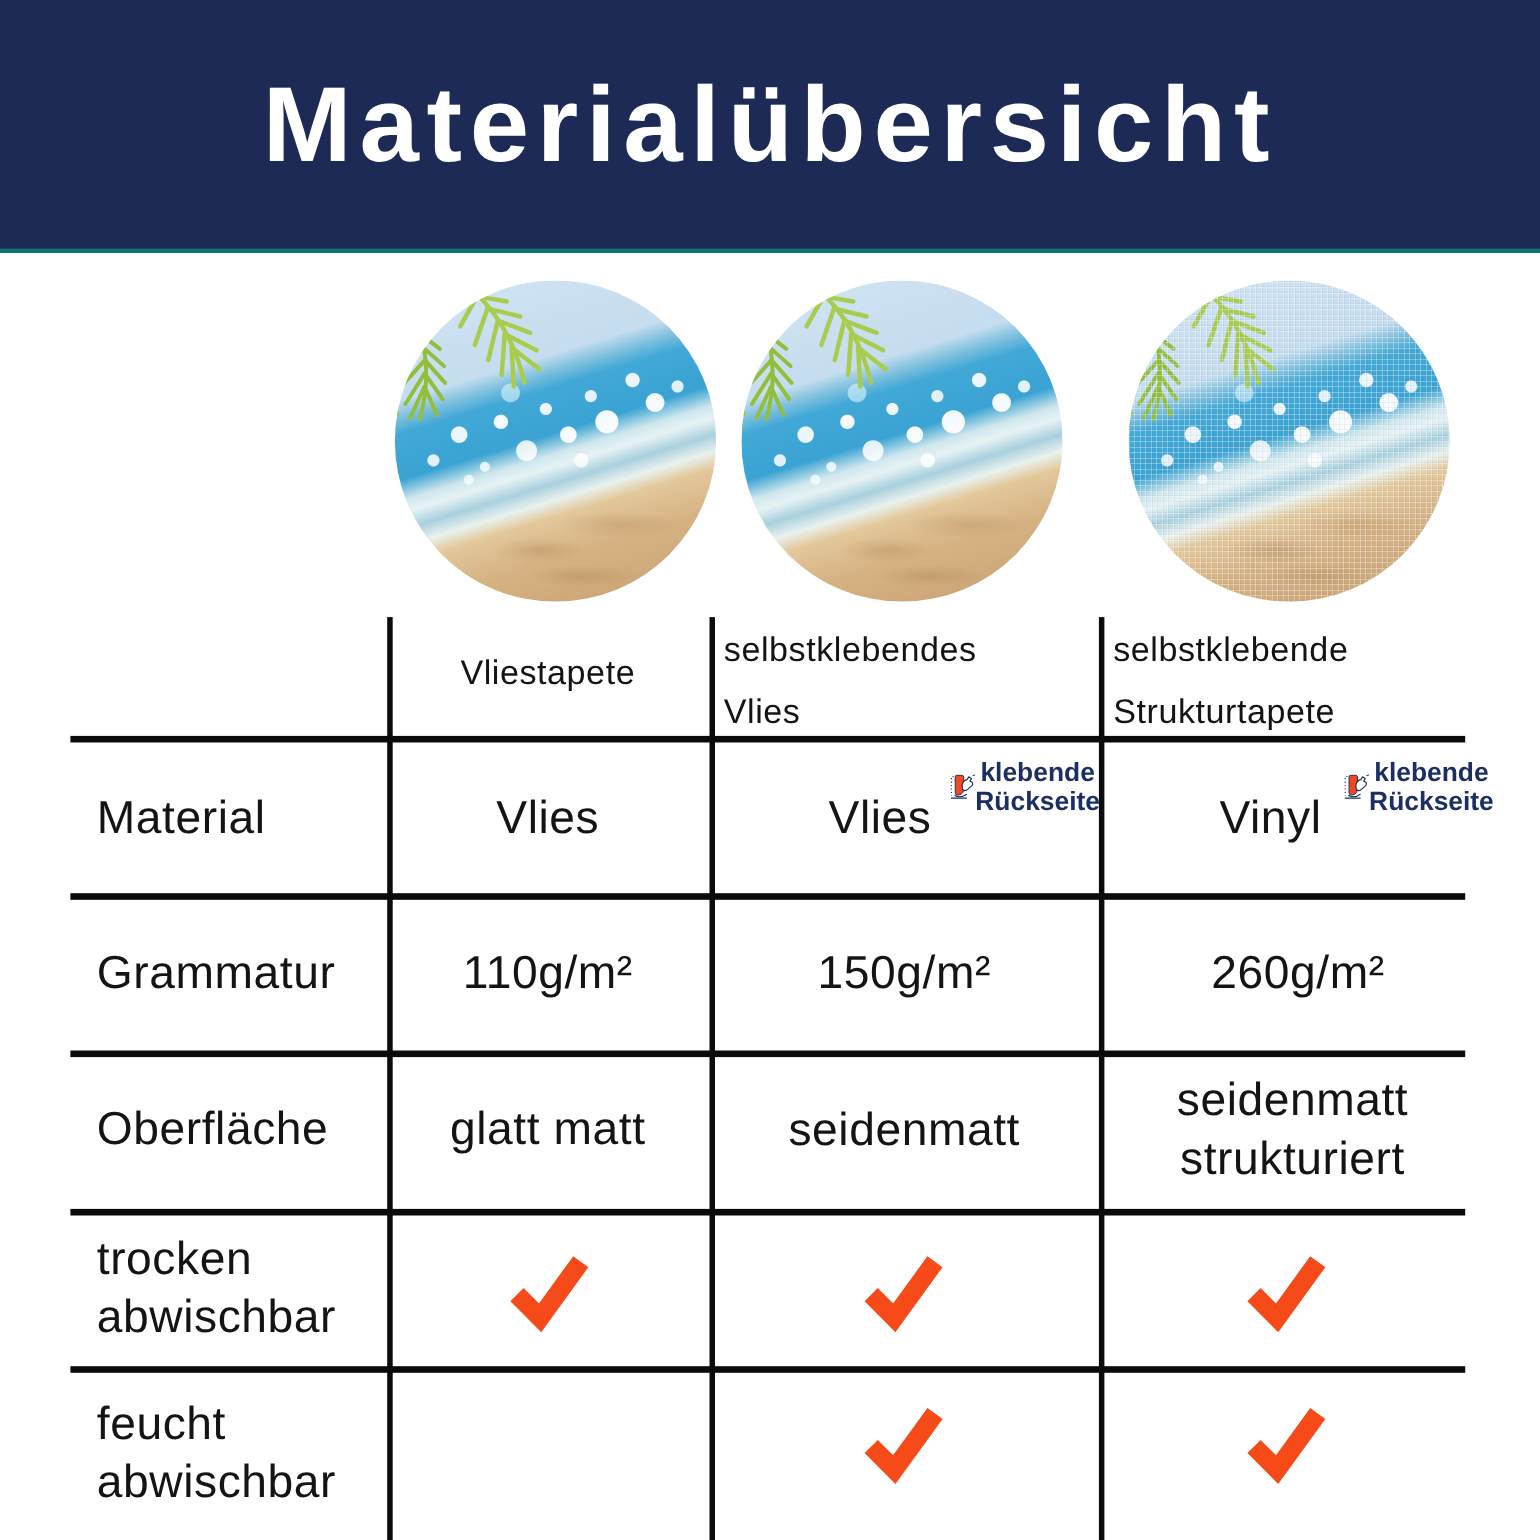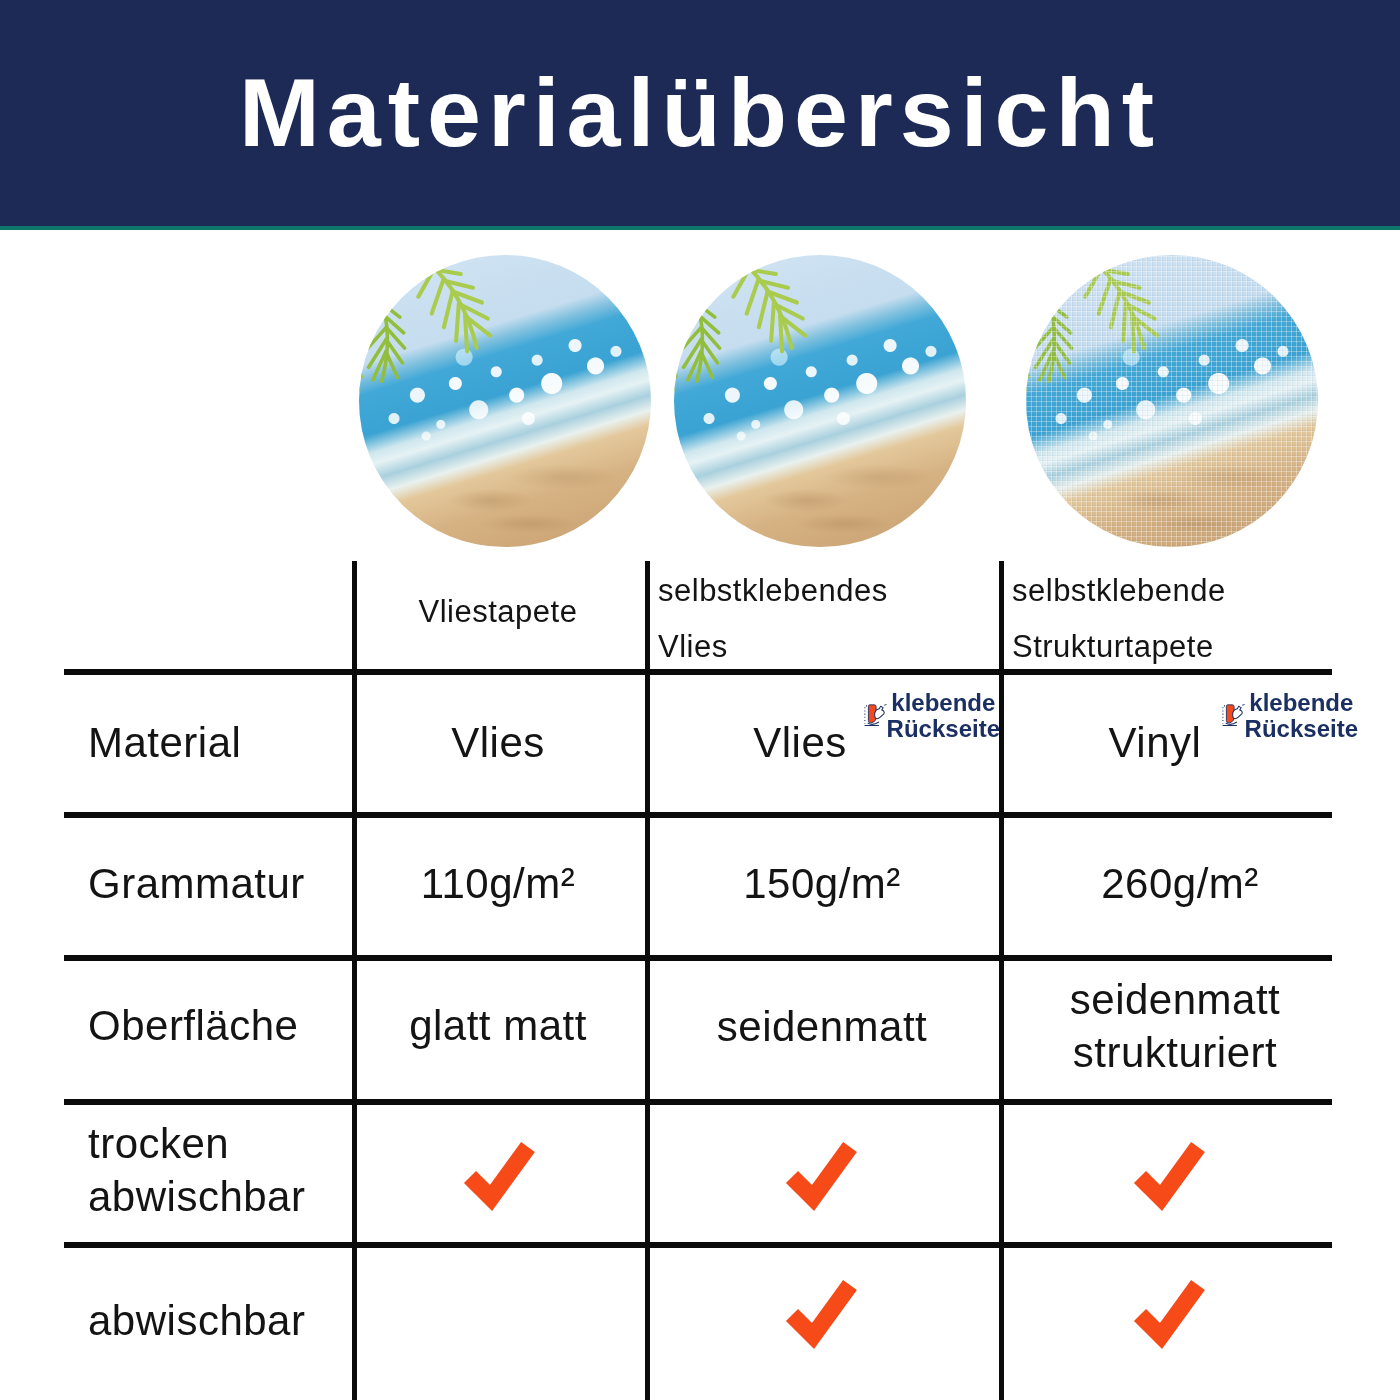--- a/index.html
+++ b/index.html
@@ -155,20 +155,21 @@
 </div>
 
 <div class="cell lc" style="left:88px;top:743px">Material</div>
 <div class="cell lc" style="left:88px;top:884px">Grammatur</div>
 <div class="cell lc" style="left:88px;top:1026px">Oberfläche</div>
 <div class="cell lc" style="left:88px;top:1170px">
   <div class="ln">trocken</div>
   <div class="ln">abwischbar</div>
 </div>
 <div class="cell lc" style="left:88px;top:1320px">
+  <div class="ln">feucht</div>
   <div class="ln">abwischbar</div>
 </div>
 
 <div class="cell cc" style="left:498px;top:743px">Vlies</div>
 <div class="cell cc" style="left:800px;top:743px">Vlies</div>
 <div class="cell cc" style="left:1155px;top:743px">Vinyl</div>
 
 <div class="badge" style="left:860px">
   <svg width="74" height="74" viewBox="0 0 76 76">
     <path d="M14 16 V62" stroke="#1b2f62" stroke-width="3" stroke-dasharray="3 6" fill="none"></path>

